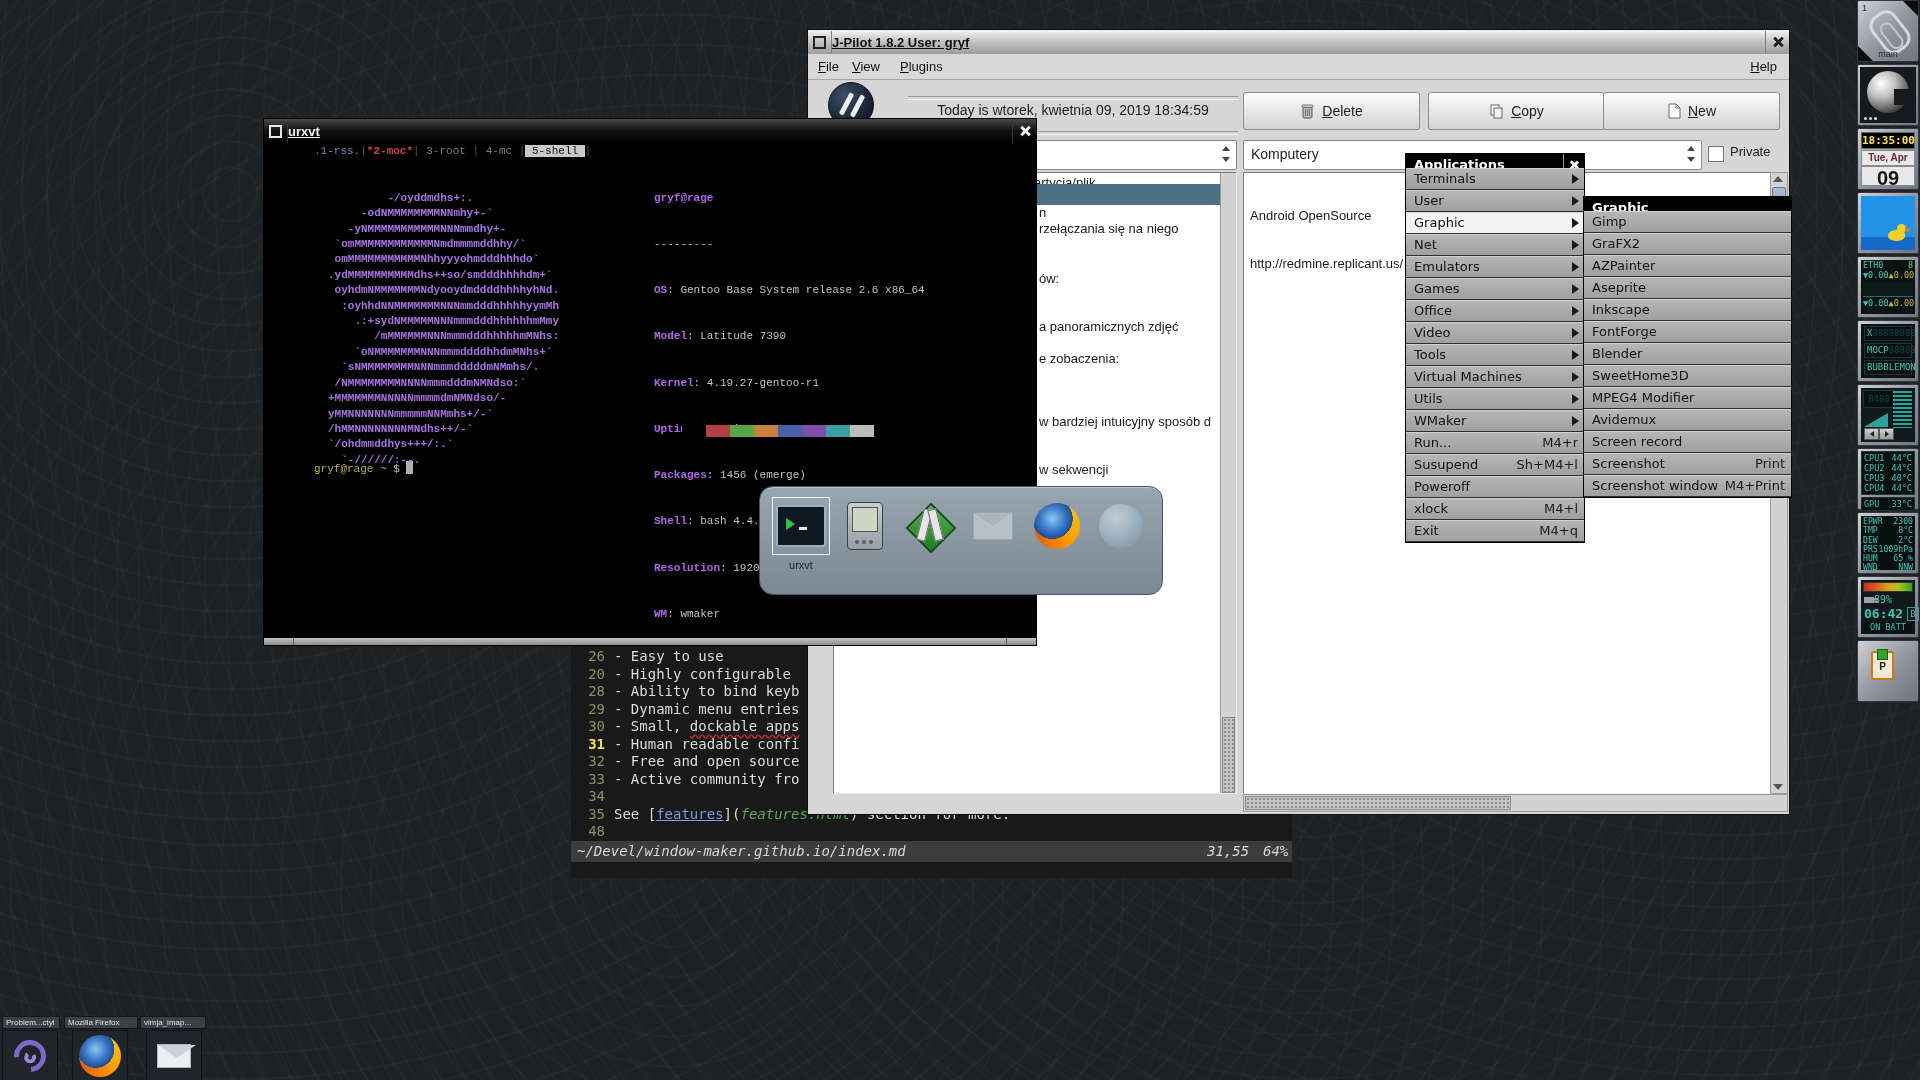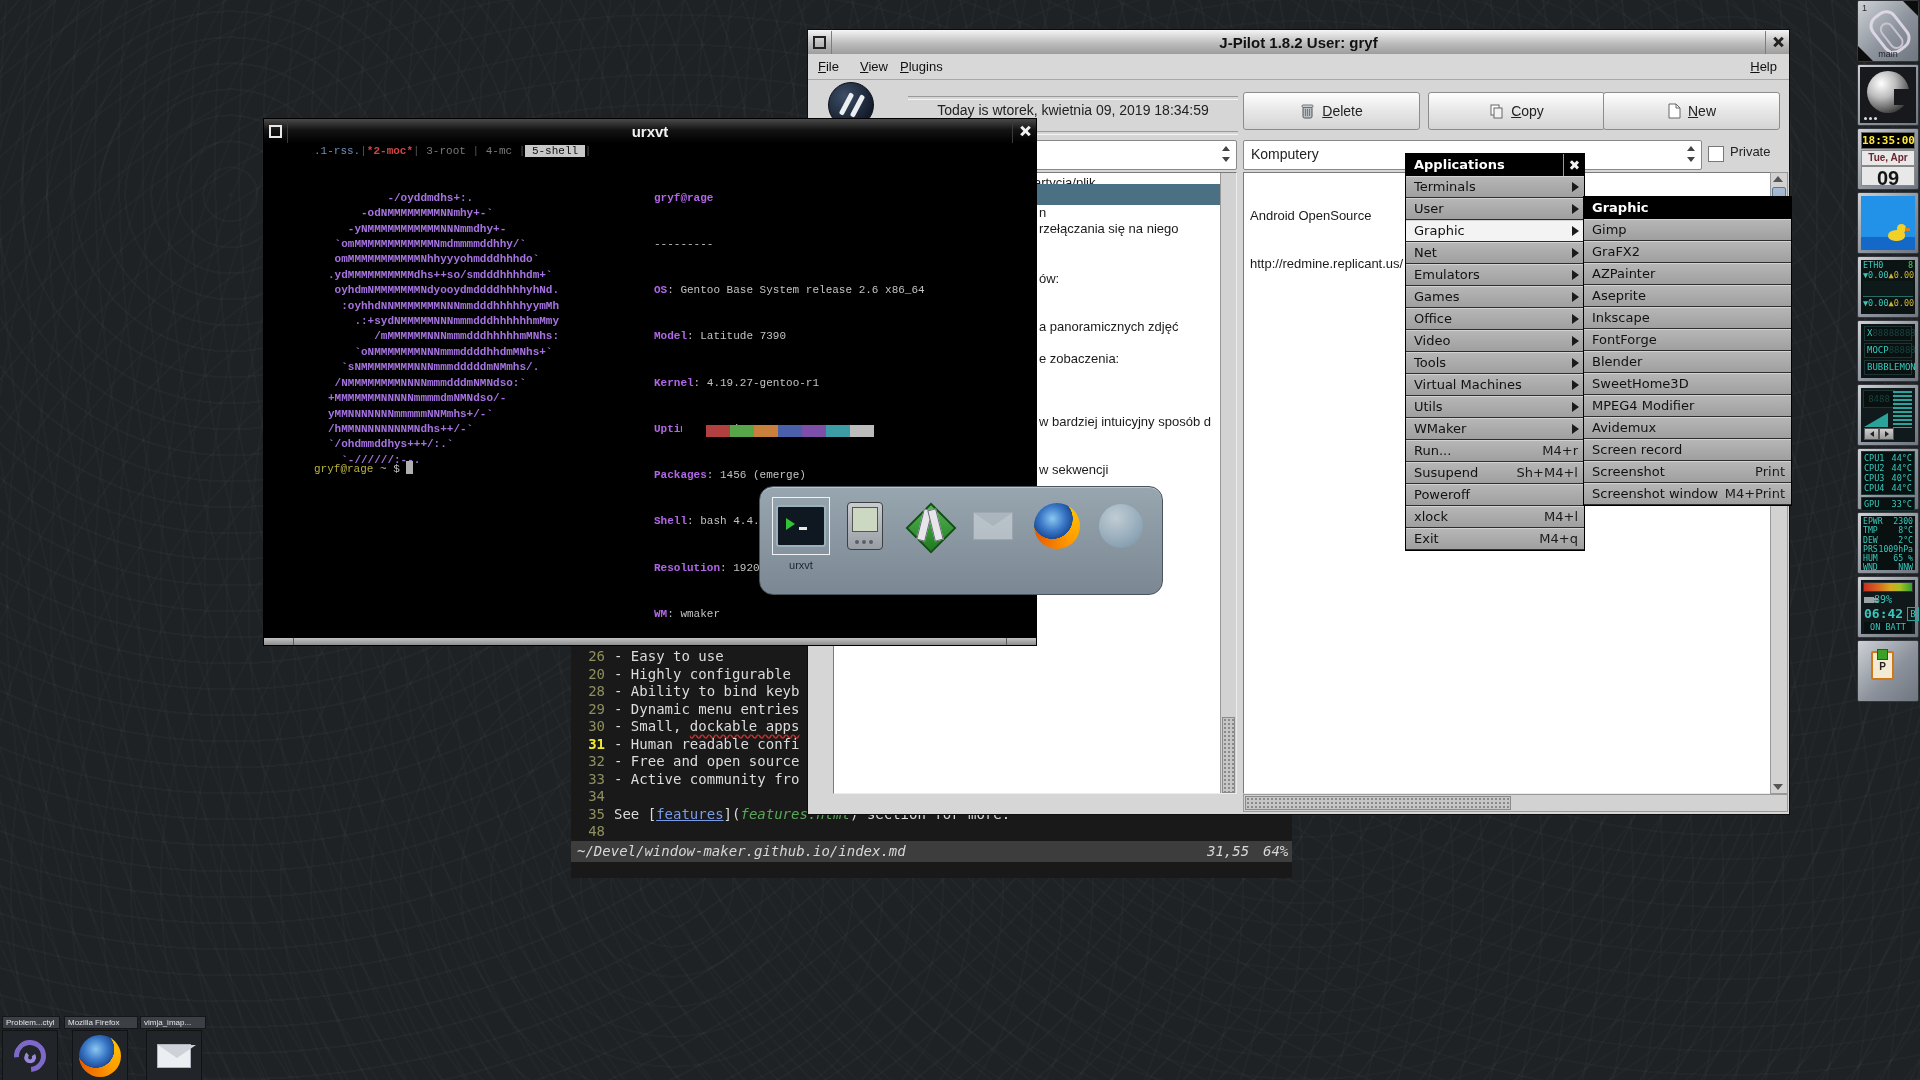--- a/index.html
+++ b/index.html
@@ -9,21 +9,21 @@
       repeating-radial-gradient(circle at 12% 18%, rgba(255,255,255,.022) 0 2px, transparent 2px 26px),
       repeating-radial-gradient(circle at 68% 55%, rgba(255,255,255,.016) 0 2px, transparent 2px 22px),
       repeating-radial-gradient(circle at 35% 82%, rgba(255,255,255,.02) 0 2px, transparent 2px 30px),
       repeating-radial-gradient(circle at 90% 15%, rgba(255,255,255,.018) 0 2px, transparent 2px 24px);
     font-family:"Liberation Sans",sans-serif;}
   .abs{position:absolute;}
 
   
   .titlebar{position:absolute;left:0;top:0;right:0;height:24px;display:flex;align-items:center;}
   .tb-btn{width:23px;height:23px;flex:0 0 auto;display:flex;align-items:center;justify-content:center;}
-  .tb-title{flex:1;text-align:center;font-weight:bold;font-size:15px;}
+  .tb-title{flex:1;font-weight:bold;font-size:13px;text-decoration:underline;}
 
   
   #vim{left:571px;top:645px;width:721px;height:233px;background:#191919;
        font-family:"DejaVu Sans Mono",monospace;font-size:14px;}
   #vim .vrows{position:absolute;left:2px;top:3px;right:0;}
   .vrow{height:17.5px;line-height:17.5px;display:flex;white-space:pre;}
   .vnum{width:32px;text-align:right;padding-right:9px;color:#8f8f5f;flex:0 0 auto;}
   .vnum.cur{color:#f0e832;font-weight:bold;}
   .vtext{color:#dcdcdc;}
   .vmiss{color:#dcdcdc;text-decoration:underline;text-decoration-style:wavy;text-decoration-color:#c03030;text-underline-offset:3px;}
@@ -120,21 +120,21 @@
   .env{position:relative;width:38px;height:26px;background:#eceff2;border:1px solid #b0b4bc;}
   .env::before{content:"";position:absolute;left:0;top:0;border-left:19px solid transparent;border-right:19px solid transparent;border-top:13px solid #cdd2d8;}
   .dim45{opacity:.45;} .dim55{opacity:.55;}
   .ffx{position:relative;border-radius:50%;
      background:radial-gradient(circle at 40% 34%, #8cc8f0 0%, #3a78c8 30%, #1e4e96 49%, rgba(0,0,0,0) 50%),
      conic-gradient(from 140deg, #ff9a00, #e85d00 30%, #ffcd00 65%, #ff9a00);}
   .globe{border-radius:50%;background:radial-gradient(circle at 38% 32%, #e8f2f8, #9ab8cc 60%, #6888a0);}
 
   
   .wm-menu{position:absolute;font-family:"DejaVu Sans",sans-serif;font-size:13px;border:1px solid #000;}
-  .wm-title{position:relative;height:22px;background:#000;color:#fff;font-weight:bold;line-height:22px;padding-left:8px;}
+  .wm-title{position:relative;height:14px;background:#000;color:#fff;font-weight:bold;line-height:22px;padding-left:8px;}
   .wm-close{position:absolute;right:0;top:0;width:20px;height:22px;background:#000;border-left:1px solid #9a9a9a;display:flex;align-items:center;justify-content:center;}
   .wm-close .x-icon{width:10px;height:10px;} .wm-close .x-icon::before,.wm-close .x-icon::after{left:4px;height:10px;width:2.5px;}
   .wmi{position:relative;height:20px;line-height:20px;padding-left:8px;color:#111;
      background:linear-gradient(#b6b6b6,#9f9f9f);border-top:1px solid #d2d2d2;border-bottom:1px solid #2e2e2e;}
   .wmi.selected{background:#f3f3f3;}
   .wmi .sub{position:absolute;right:5px;top:5px;width:0;height:0;border-top:5px solid transparent;border-bottom:5px solid transparent;border-left:7px solid #1a1a1a;}
   .wmi .sc{position:absolute;right:6px;color:#1a1a1a;}
 
   
   #dock{left:1856px;top:0;width:64px;}
@@ -237,21 +237,21 @@
       <div class="tb-btn">
           <span class="sq-icon"></span>
         </div>
       <div class="tb-title">J-Pilot 1.8.2 User: gryf</div>
       <div class="tb-btn right">
           <span class="x-icon"></span>
         </div>
     </div>
     <div id="jp-menubar">
       <span class="mi" style="left:10px">File</span>
-      <span class="mi" style="left:52px">View</span>
+      <span class="mi" style="left:44px">View</span>
       <span class="mi" style="left:92px">Plugins</span>
       <span class="mi" style="right:12px">Help</span>
     </div>
 
     <div class="jlogo">
         <i class="b1"></i>
         <i class="b2"></i>
       </div>
     <div class="frame-line" style="left:100px;top:66px;width:330px"></div>
     <div id="jp-date">Today is wtorek, kwietnia 09, 2019 18:34:59</div>

